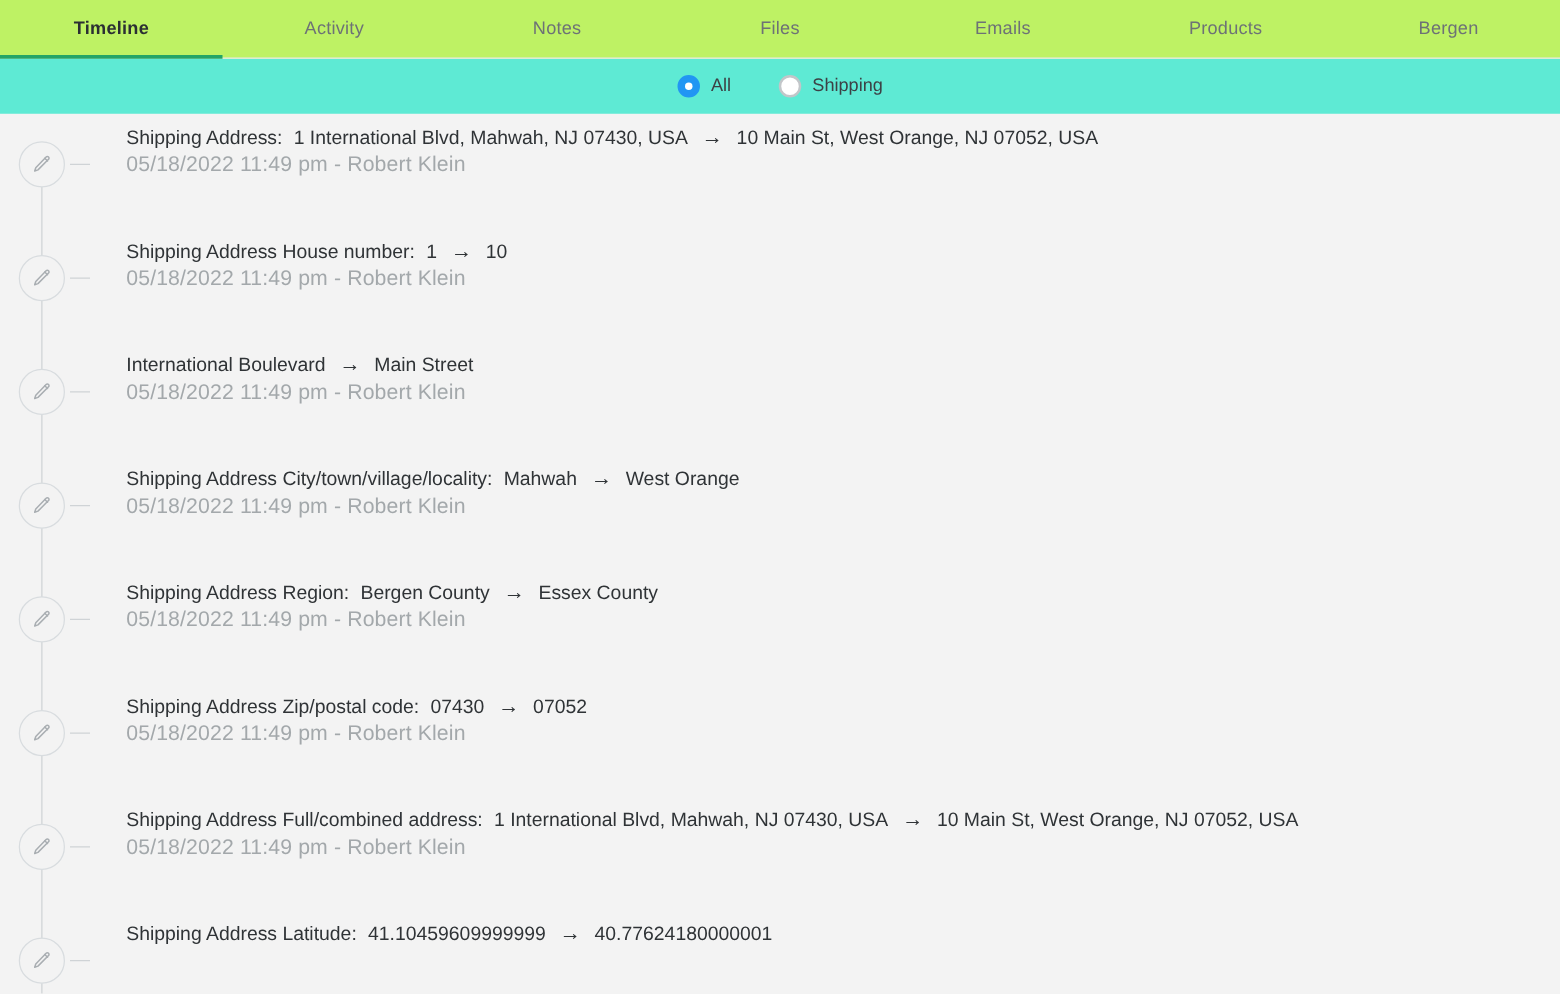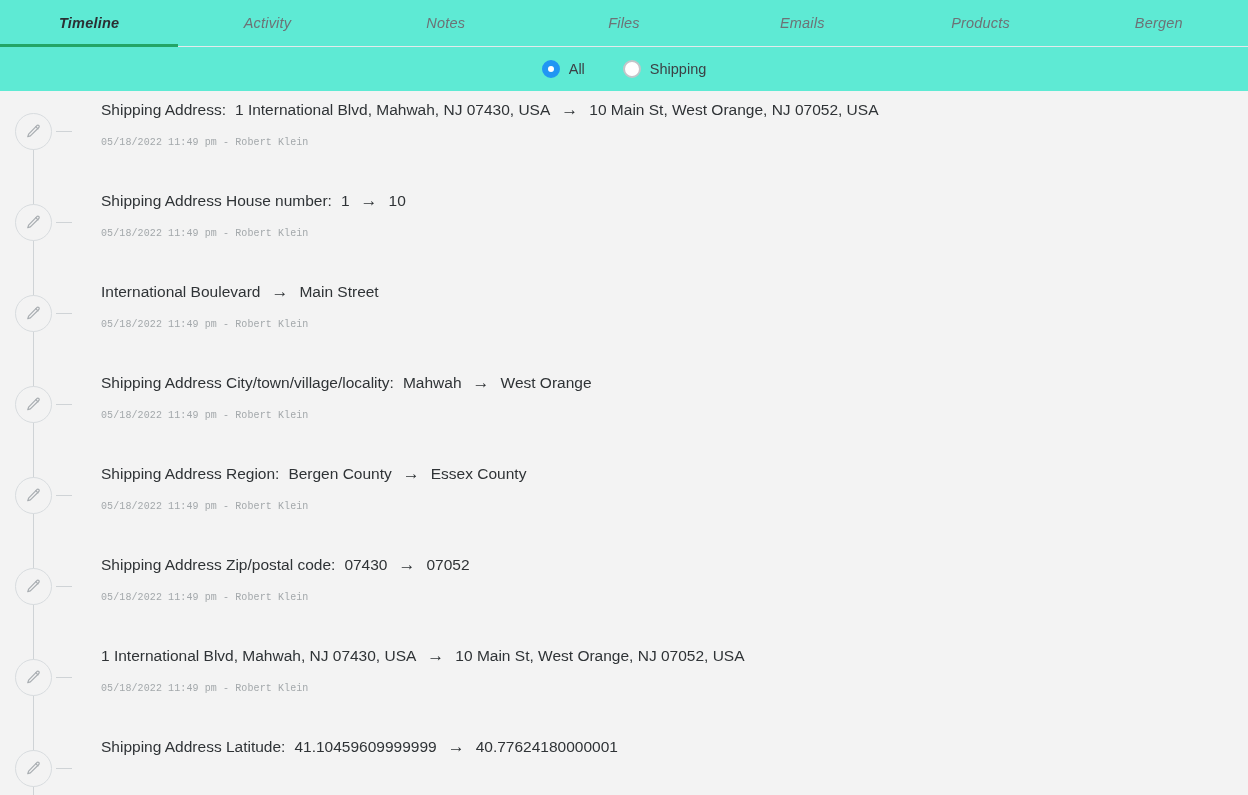--- a/index.html
+++ b/index.html
@@ -11,23 +11,22 @@
     background: #f3f3f3;
     font-family: "Liberation Sans", sans-serif;
     -webkit-font-smoothing: antialiased;
   }
 
   
   .tabbar {
     position: relative;
     display: flex;
     height: 47px;
-    background: #5eead4;
+    background: #bef264;
     border-bottom: 1px solid #e4eaec;
-    font-style: italic;
   }
   .tab {
     flex: 1 1 0;
     display: flex;
     align-items: center;
     justify-content: center;
     font-size: 14.5px;
     letter-spacing: .2px;
     color: #6d7276;
     cursor: pointer;
@@ -148,25 +147,24 @@
   .field-label { margin-right: 9px; }
   .old-val {}
   .arrow {
     font-size: 17px;
     color: #2f3336;
     margin: 0 11px;
     line-height: 22px;
   }
   .new-val {}
   .meta {
-    margin-top: 16px;
-    font-size: 10px;
+    margin-top: 0;
+    font-size: 17px;
     color: #a3a8ab;
     letter-spacing: .1px;
-    font-family: Liberation Mono, monospace;
   }
 </style>
 </head>
 <body>
 
 <div class="tabbar" id="tabbar">
     <div class="tab active">
       <span>Timeline</span>
     </div>
     <div class="tab">
@@ -313,20 +311,21 @@
       <div class="entry">
         <div class="marker">
           <svg width="17" height="17" viewBox="0 0 24 24" fill="none" stroke="#a9aeb2" stroke-width="1.7" stroke-linecap="round" stroke-linejoin="round">
             <path d="M16.8 3.6a1.9 1.9 0 0 1 2.7 2.7L7.6 18.2 3.9 19.4l1.2-3.7z"></path>
             <path d="M15.3 5.1l3.1 3.1"></path>
           </svg>
         </div>
         <div class="connector"></div>
         <div class="body">
           <div class="change-line">
+            <span class="field-label">Shipping Address Full/combined address:</span>
             <span class="old-val">1 International Blvd, Mahwah, NJ 07430, USA</span>
             <span class="arrow">→</span>
             <span class="new-val">10 Main St, West Orange, NJ 07052, USA</span>
           </div>
           <div class="meta">05/18/2022 11:49 pm - Robert Klein</div>
         </div>
       </div>
       <div class="entry">
         <div class="marker">
           <svg width="17" height="17" viewBox="0 0 24 24" fill="none" stroke="#a9aeb2" stroke-width="1.7" stroke-linecap="round" stroke-linejoin="round">

